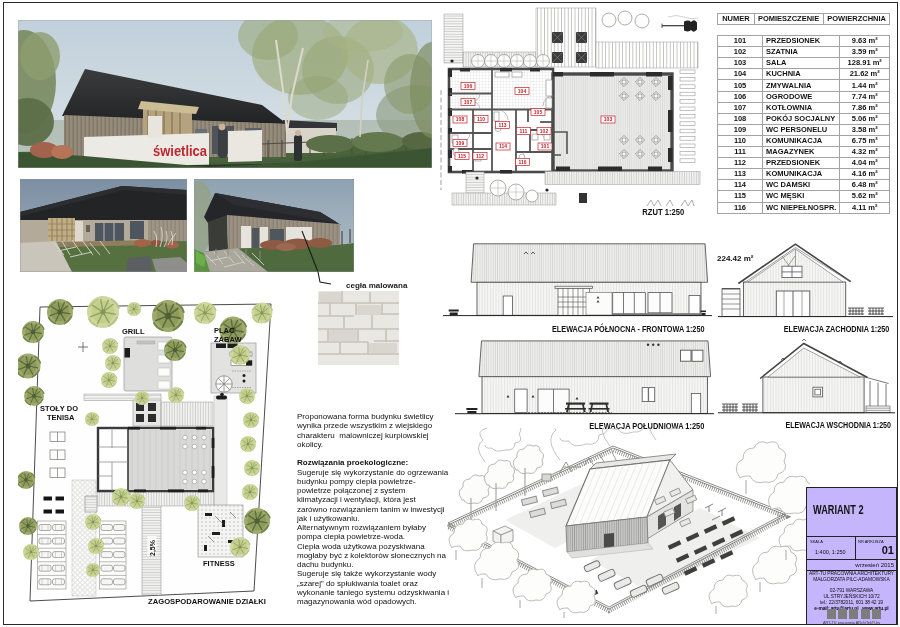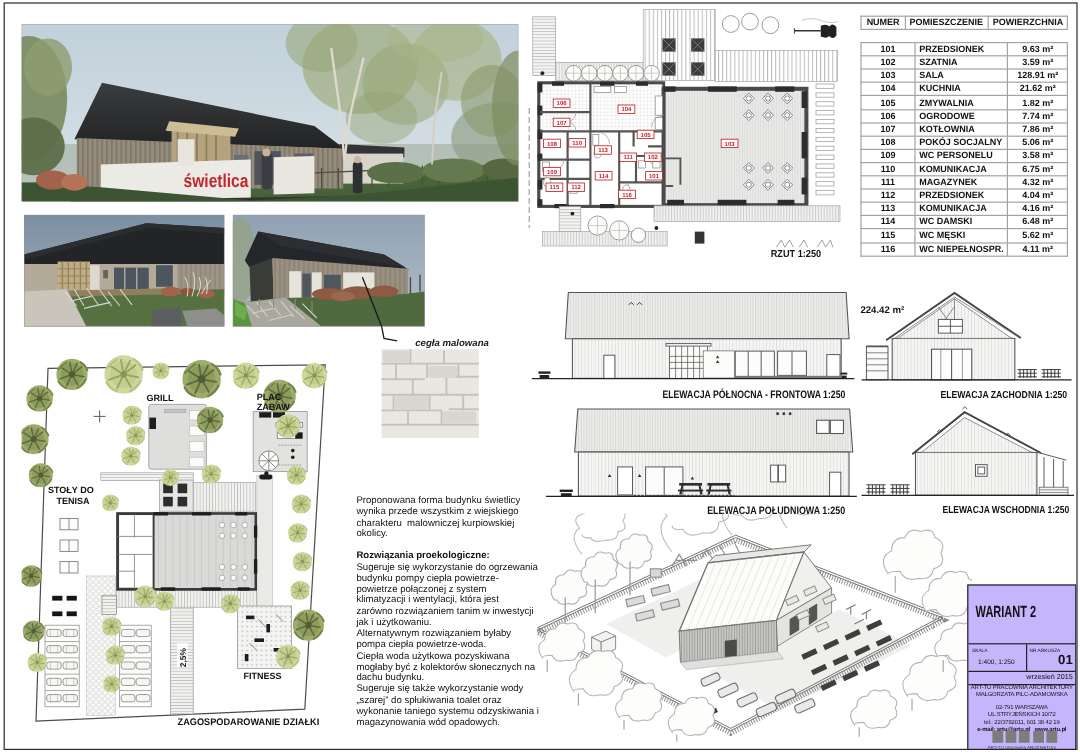--- a/index.html
+++ b/index.html
@@ -306,21 +306,21 @@
 
   <g fill="#d9d6cf">
    <rect x="11" y="44" width="22" height="10" rx="2"></rect>
    <rect x="49" y="57" width="24" height="10" rx="2"></rect>
    <rect x="21" y="82" width="28" height="11" rx="2"></rect>
    <rect x="61" y="95" width="28" height="10" rx="2"></rect>
   </g>
  </g>
 </svg>
 
-<div class="abs" style="left:346px;top:281px;font-size:8px;font-weight:bold;font-style:italic;">cegła malowana</div>
+<div class="abs" style="left:346px;top:281px;font-size:8px;font-weight:bold;">cegła malowana</div>
 
 <svg class="abs" style="left:438px;top:3px;" width="275" height="225" viewBox="438 3 275 225">
  <defs>
   <pattern id="vhatch" width="2.4" height="8" patternUnits="userSpaceOnUse">
    <rect width="2.4" height="8" fill="#f0f0ef"></rect>
           <rect width="0.7" height="8" fill="#c9c9c7"></rect>
   </pattern>
   <pattern id="vhatch2" width="3.4" height="8" patternUnits="userSpaceOnUse">
    <rect width="3.4" height="8" fill="#fff"></rect>
           <rect width="0.8" height="8" fill="#b9b9b7"></rect>
@@ -670,21 +670,21 @@
             <td class="r">128.91 m²</td>
           </tr>
   <tr>
             <td class="c">104</td>
             <td>KUCHNIA</td>
             <td class="r">21.62 m²</td>
           </tr>
   <tr>
             <td class="c">105</td>
             <td>ZMYWALNIA</td>
-            <td class="r">1.82 m²</td>
+            <td class="r">1.44 m²</td>
           </tr>
   <tr>
             <td class="c">106</td>
             <td>OGRODOWE</td>
             <td class="r">7.74 m²</td>
           </tr>
   <tr>
             <td class="c">107</td>
             <td>KOTŁOWNIA</td>
             <td class="r">7.86 m²</td>

